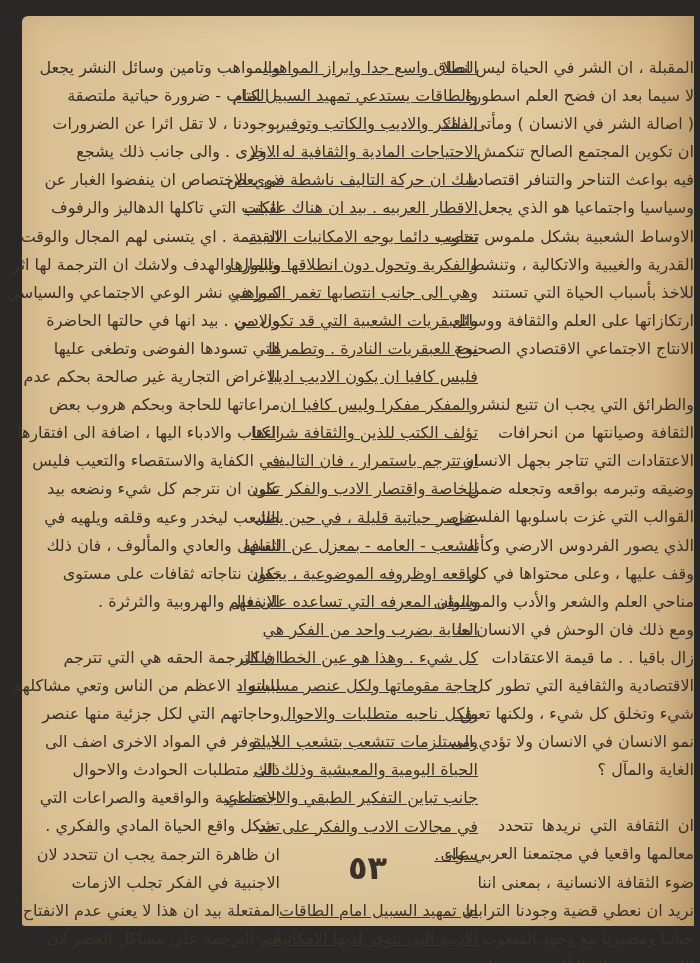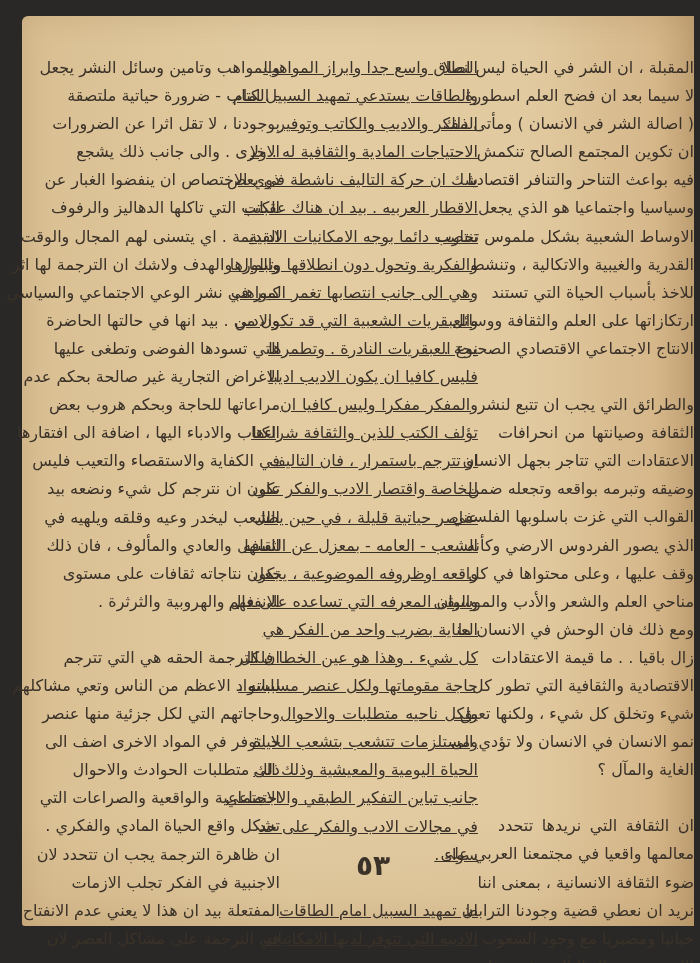--- a/index.html
+++ b/index.html
@@ -26,22 +26,22 @@
   }
   .col-right { left:476px; width:196px; }
   .col-middle { left:258px; width:198px;text-decoration:underline; }
   .col-left { left:58px; width:200px; }
   .column p { margin:0; }
   .line { display:block; white-space:nowrap; text-align-last: justify; text-align: justify; }
   .line.last { text-align-last: right; }
   .gap { height:28px; }
   .indent { }
   .pagenum {
-    position:absolute; left:326px; top:833px; width:50px; text-align:center;
-    font-size:28px; font-weight:bold; color:#3a3128; direction:rtl;
+    position:absolute; left:326px; top:833px; width:50px; text-align:left;
+    font-size:32px; font-weight:bold; color:#3a3128; direction:rtl;
   }
 </style>
 </head>
 <body>
 
 <div class="page">
 
   <div class="column col-right" id="col-right">
       <p>
         <span class="line">المقبلة ، ان الشر في الحياة ليس اصلا</span>

